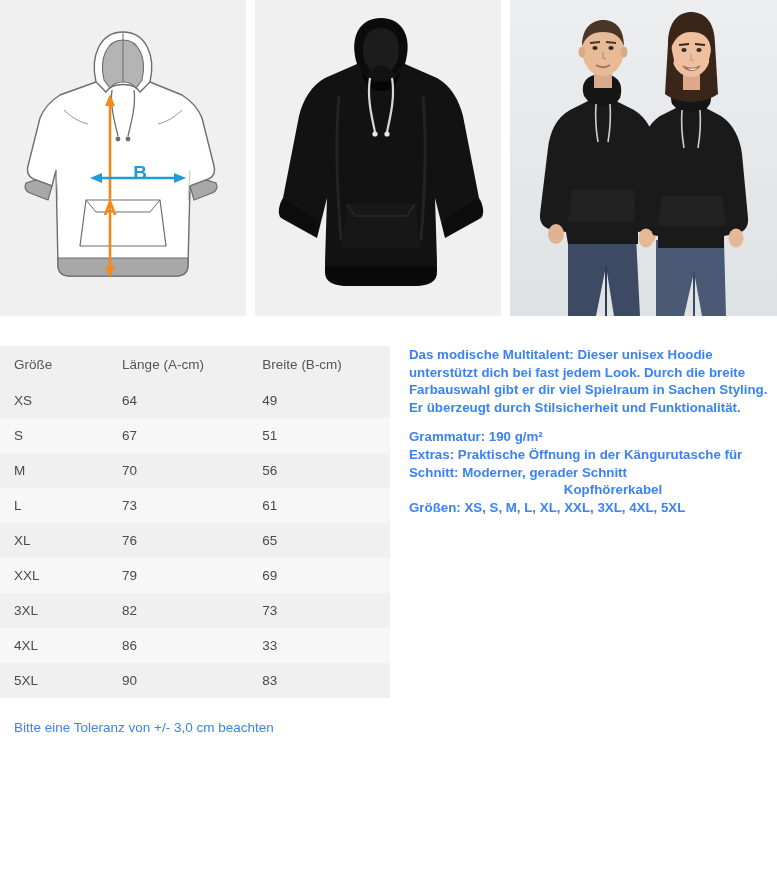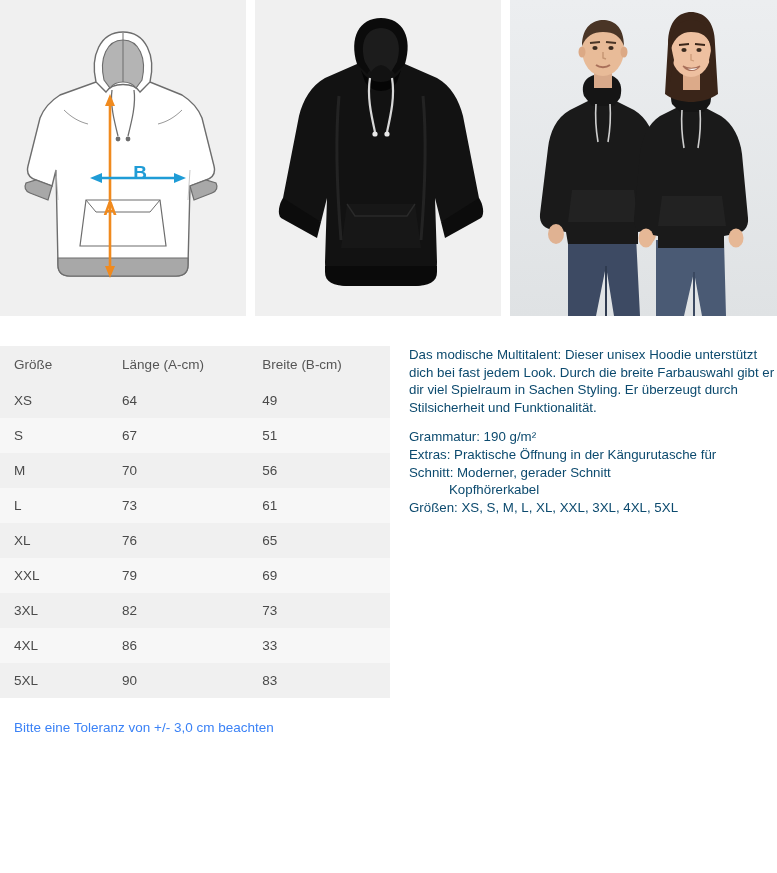--- a/index.html
+++ b/index.html
@@ -76,25 +76,26 @@
     color: #3b82f6;
     padding: 22px 0 0 14px;
   }
 
   
   .desc {
     width: 370px;
     padding-left: 19px;
     font-size: 13.3px;
     line-height: 17.6px;
-    color: #0c4a6e;
+    color: #3b82f6;
+    font-weight: bold;
   }
   .desc p { margin: 0 0 12px 0; }
   .desc .spec-line { margin: 0; }
-  .desc .indent { padding-left: 40px; }
+  .desc .indent { padding-left: 40px; text-align: center; }
   .desc .specs { margin-top: 2px; }
 </style>
 </head>
 <body>
 
 <div class="img-row">
 
   <div class="img-cell cell-1">
     <svg class="tech-svg" width="246" height="316" viewBox="0 0 246 316">
       <rect x="0" y="0" width="246" height="316" fill="#f0f0f0"></rect>

